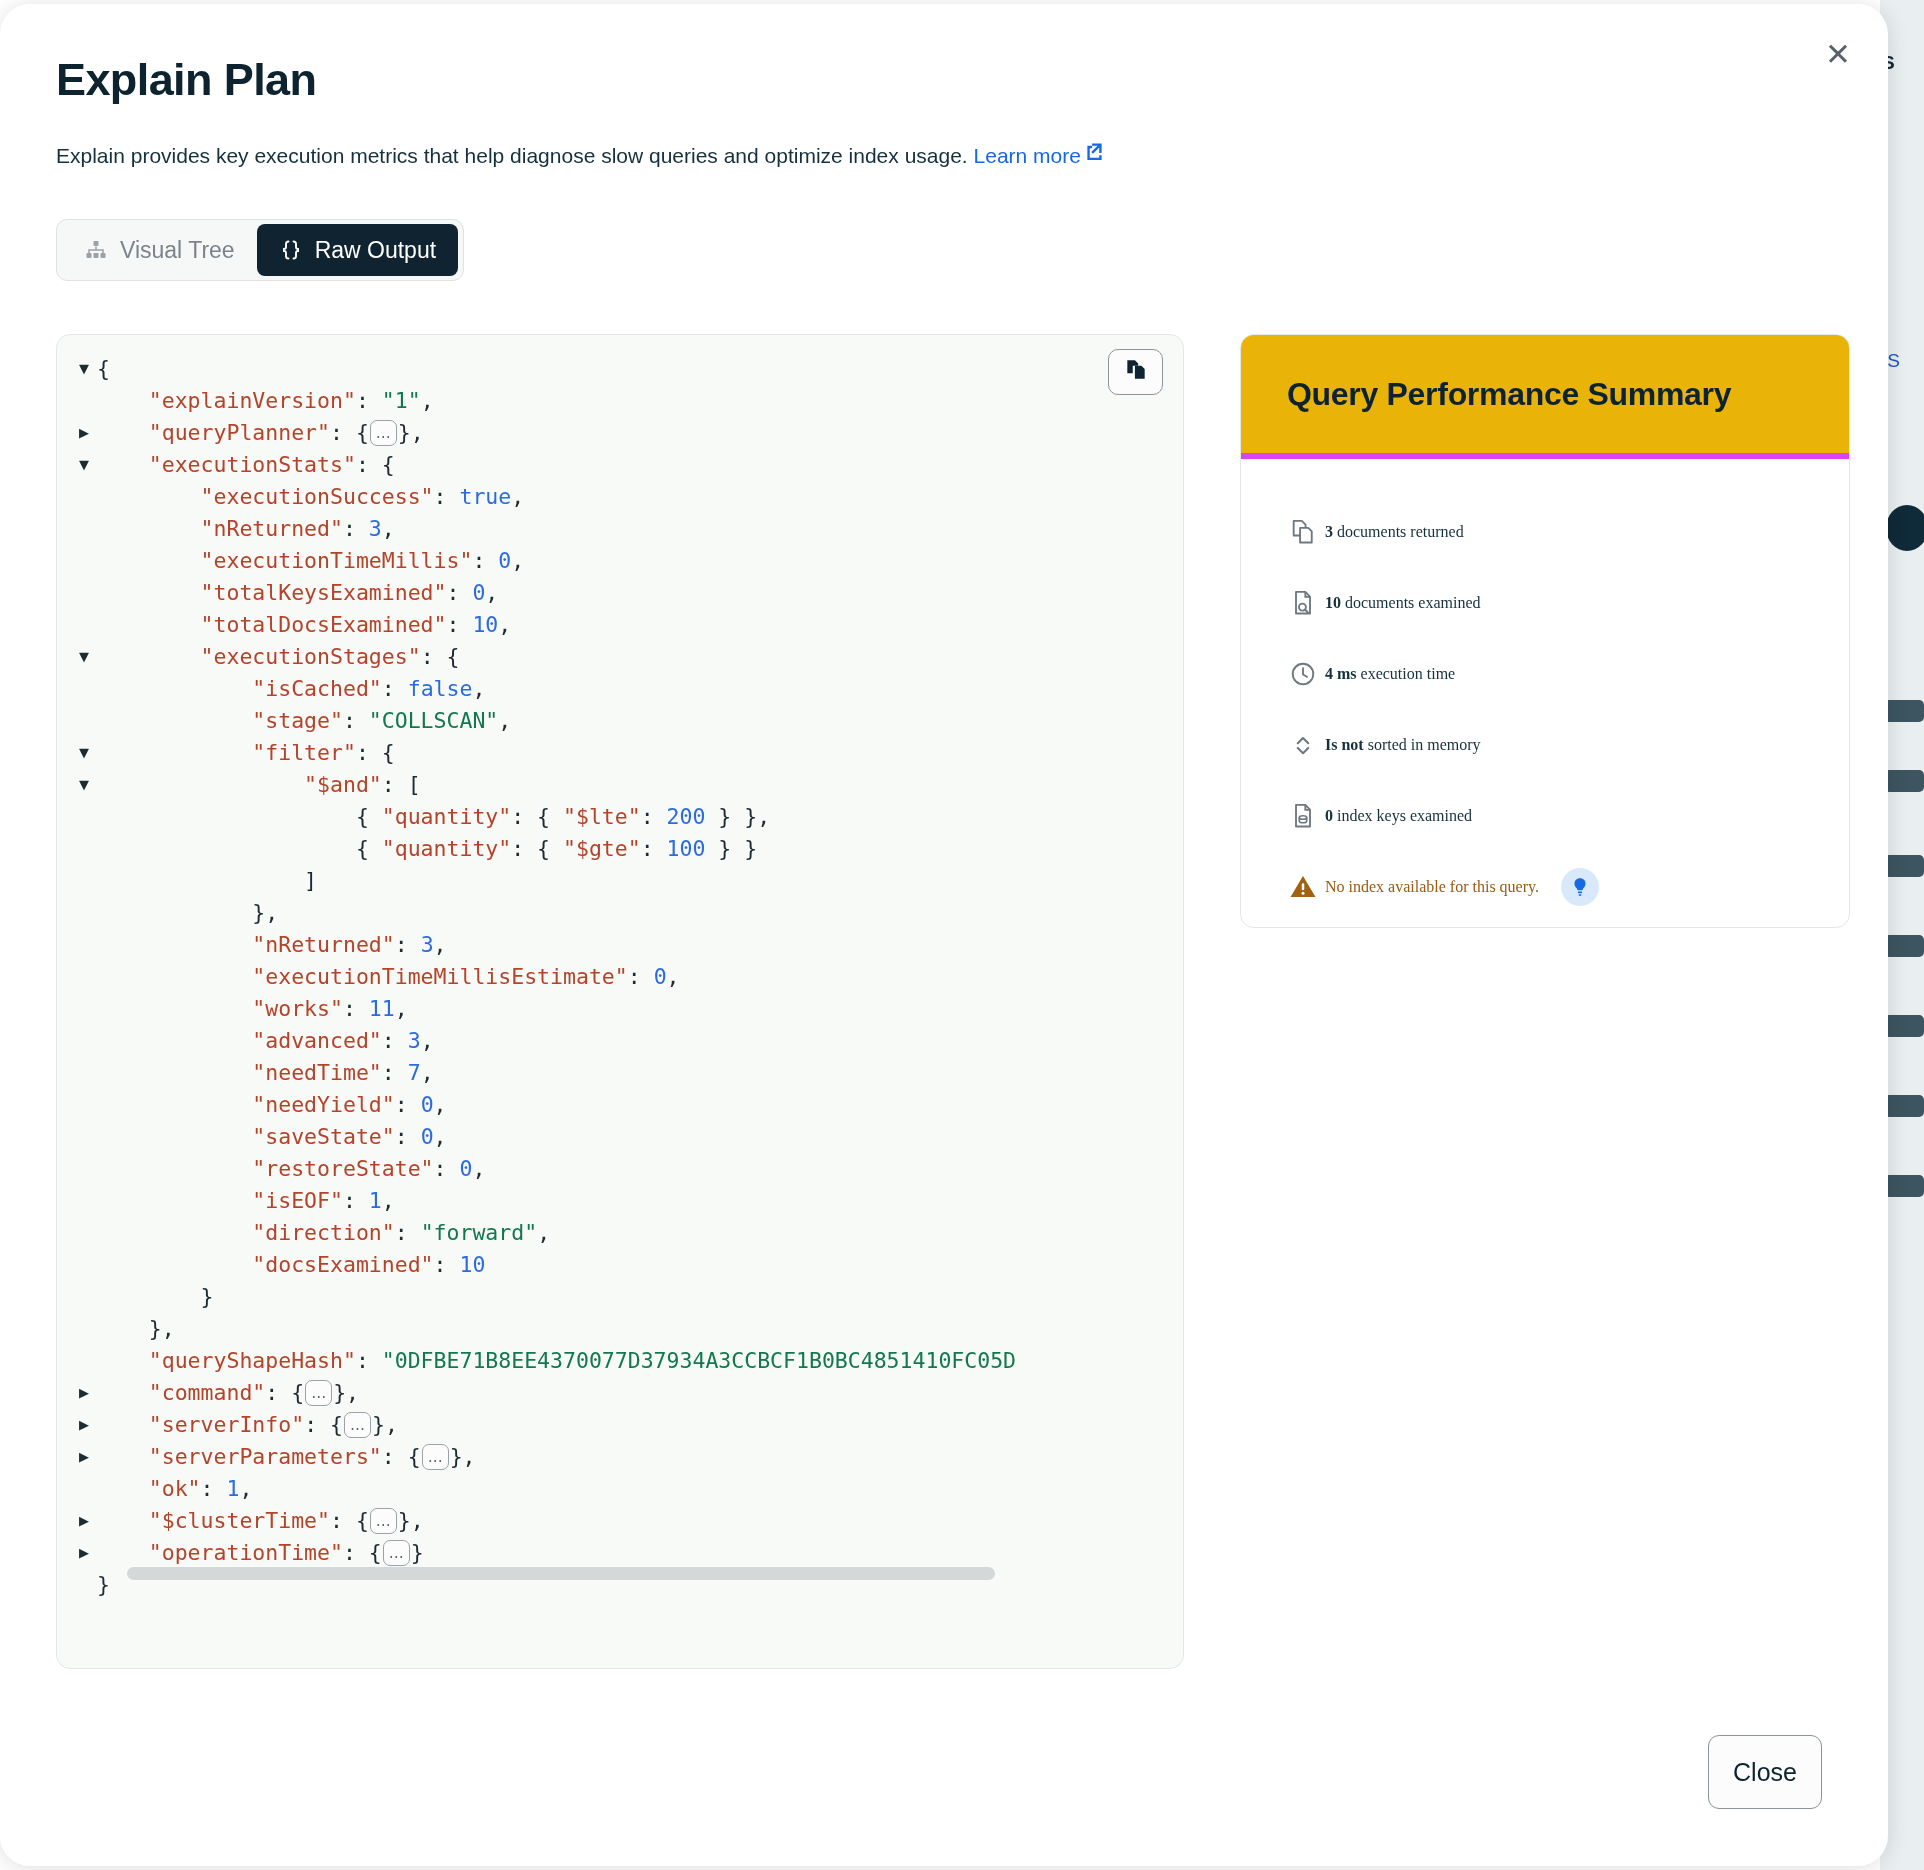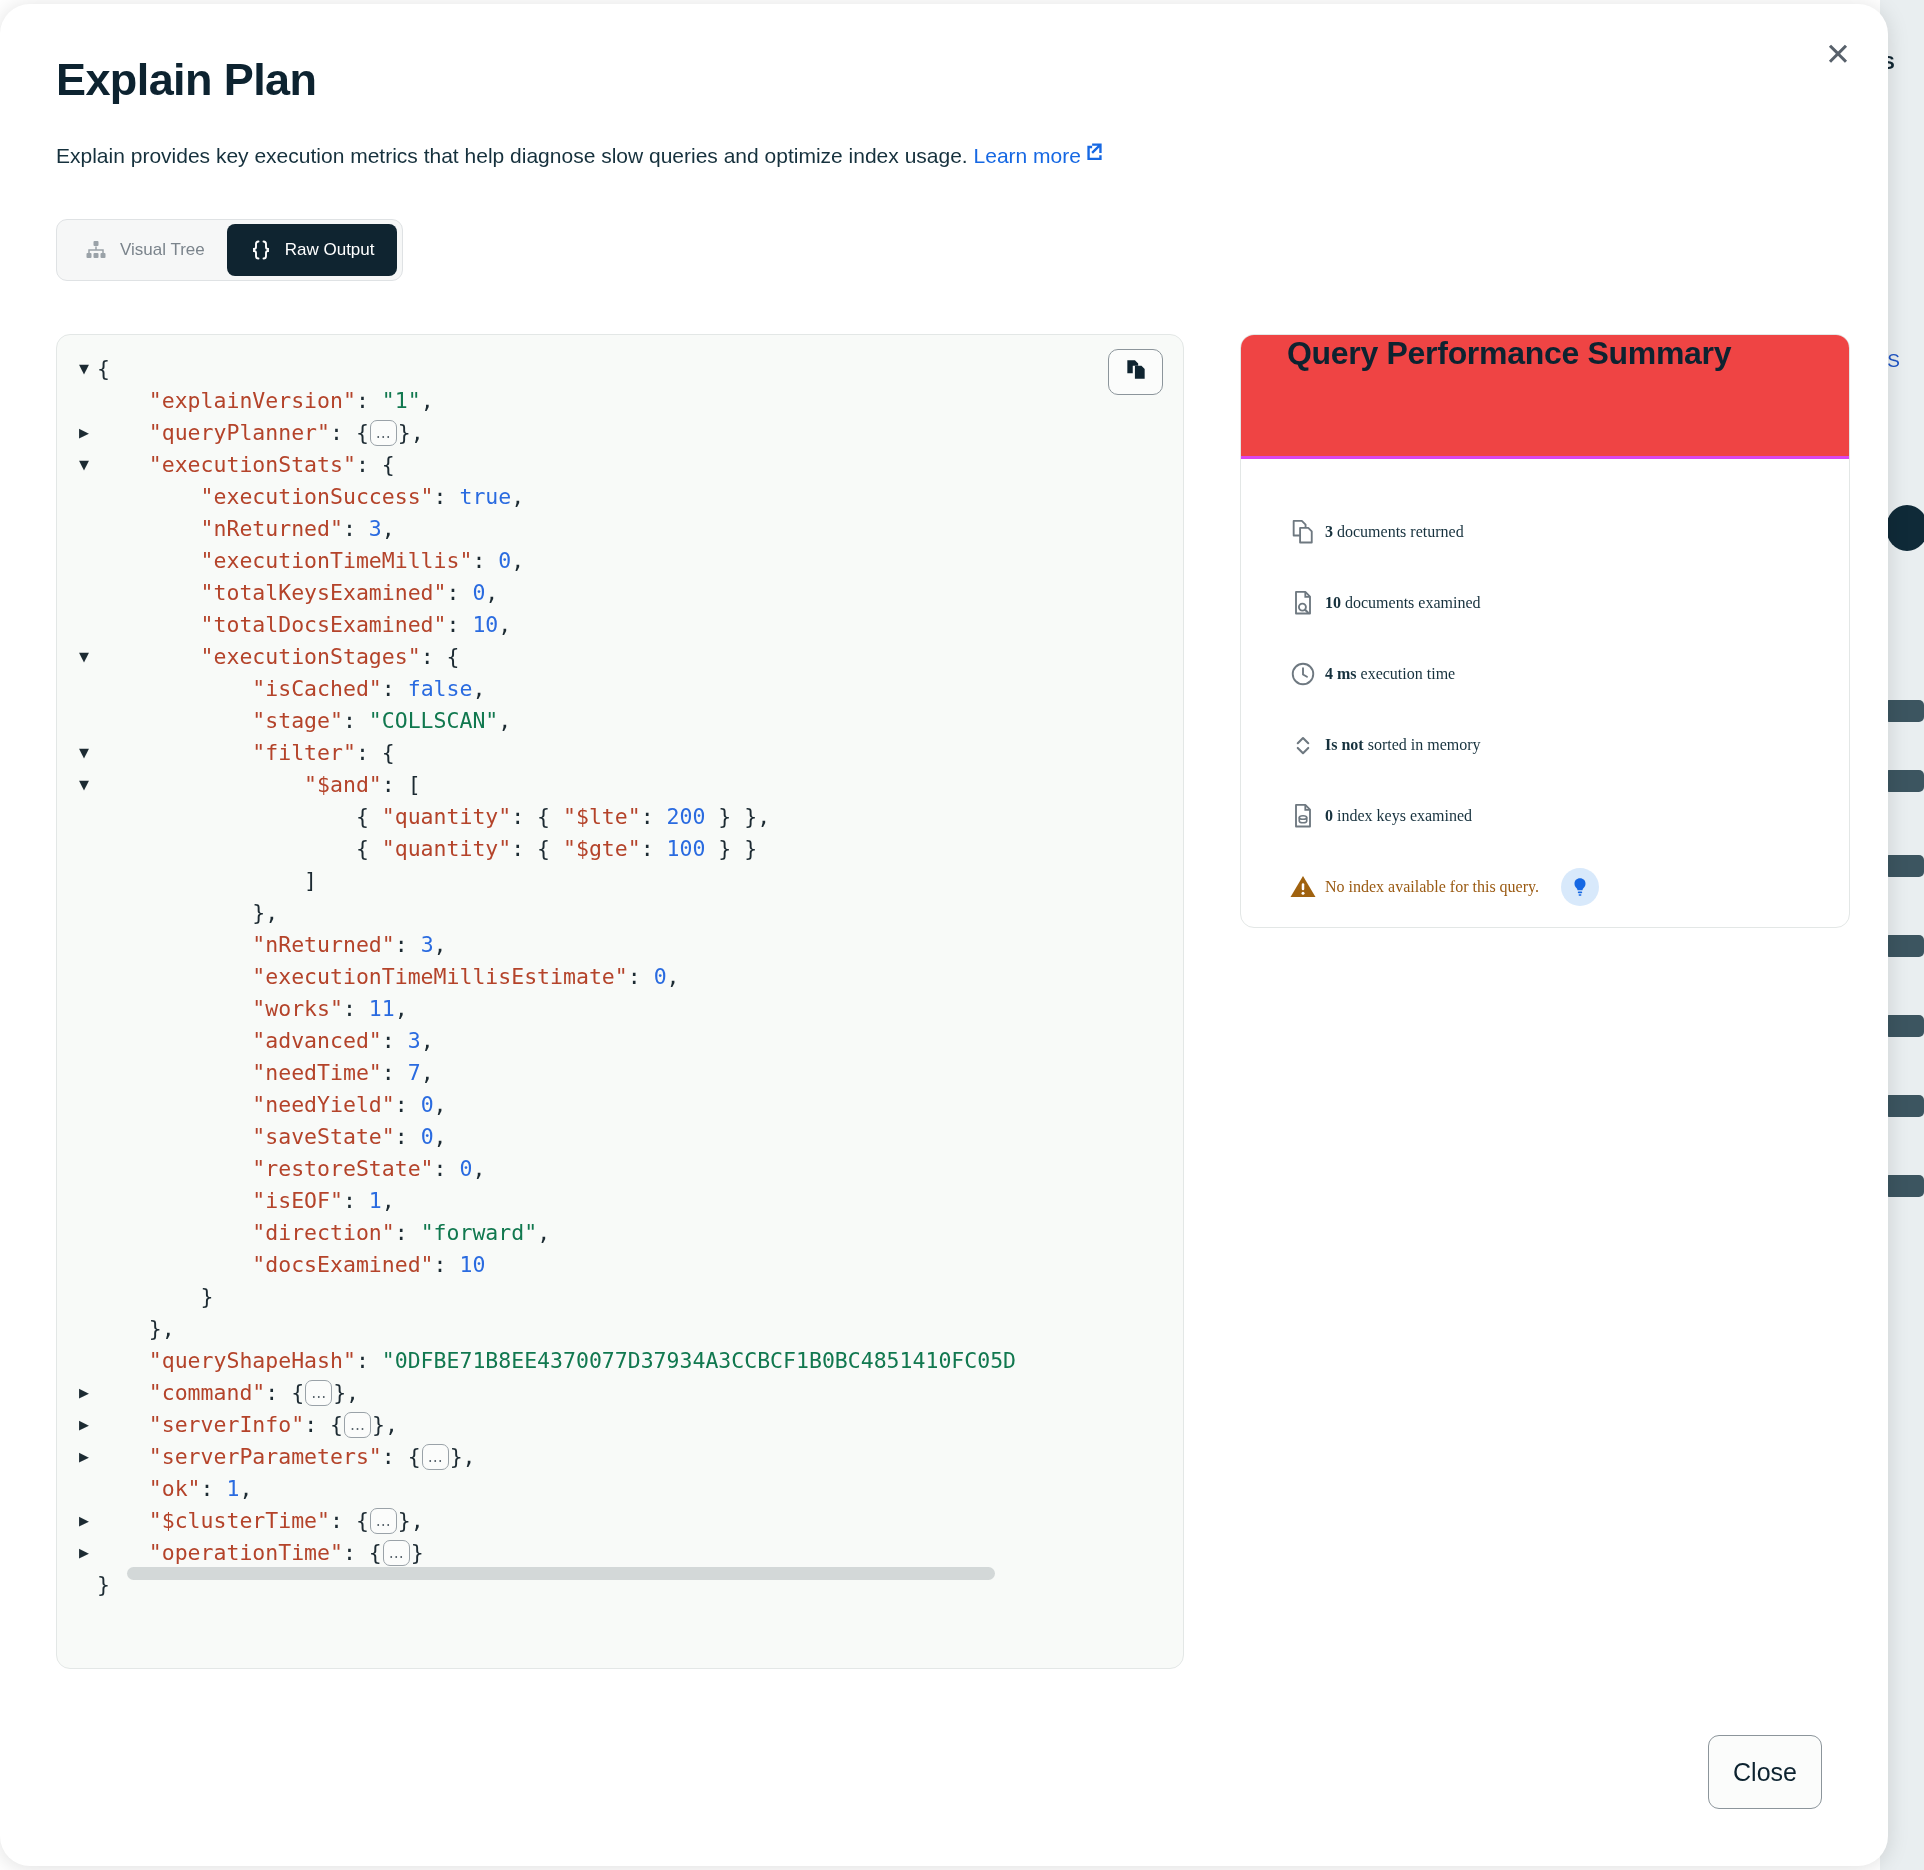--- a/index.html
+++ b/index.html
@@ -124,21 +124,21 @@
     border-radius: 11px;
     padding: 5px;
   }
   .tab {
     display: flex;
     align-items: center;
     gap: 12px;
     height: 52px;
     padding: 0 22px;
     border-radius: 8px;
-    font-size: 17px;
+    font-size: 23px;
     color: #7b848c;
     cursor: pointer;
     white-space: nowrap;
   }
   .tab.active {
     background: #0f2430;
     color: #ffffff;
     font-weight: 500;
   }
   .tab .glyph { display: flex; align-items: center; }
@@ -242,24 +242,24 @@
     top: 330px;
     width: 610px;
     height: 594px;
     background: #ffffff;
     border: 1px solid #e3e7e6;
     border-radius: 14px;
     overflow: hidden;
   }
   #summary-head {
     height: 124px;
-    background: #ef4444;
-    border-bottom: 3px solid #d946ef;
-    display: flex;
-    align-items: flex-start;
+    background: #eab308;
+    border-bottom: 6px solid #d946ef;
+    display: flex;
+    align-items: center;
     padding-left: 46px;
   }
   #summary-title {
     font-size: 32px;
     font-weight: 700;
     letter-spacing: -0.3px;
     color: #0d2330;
   }
   #summary-list {
     padding: 44px 0 0 46px;

